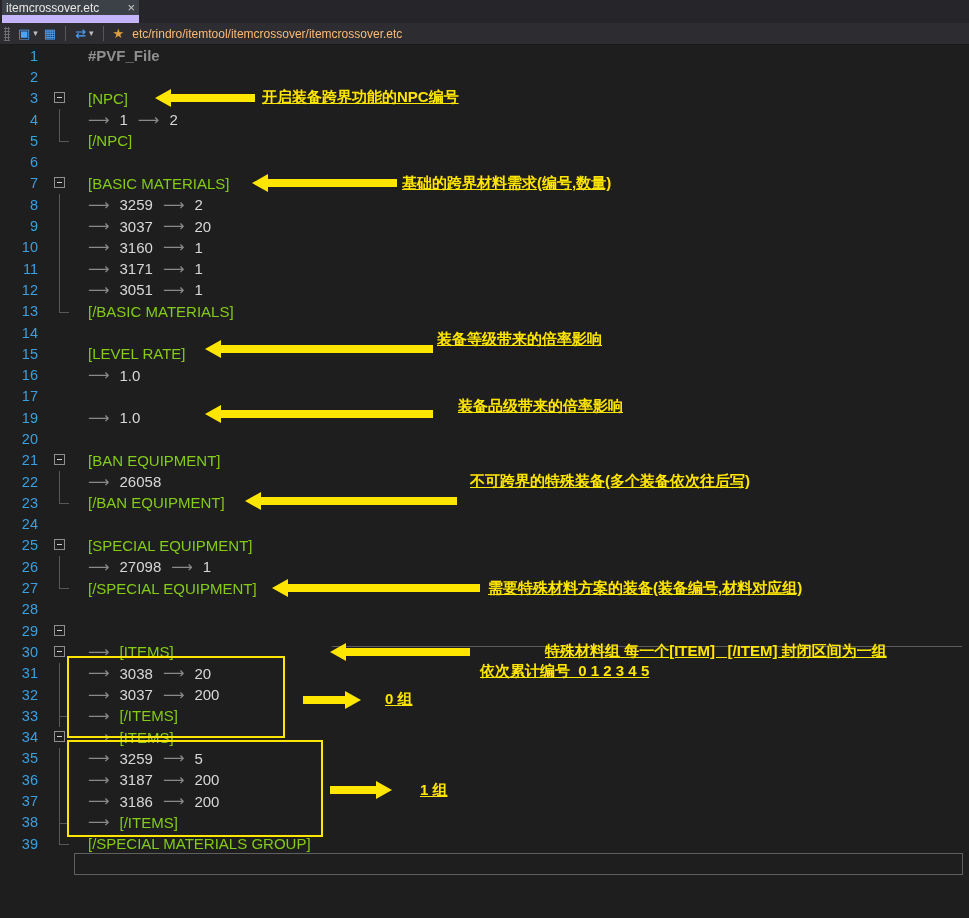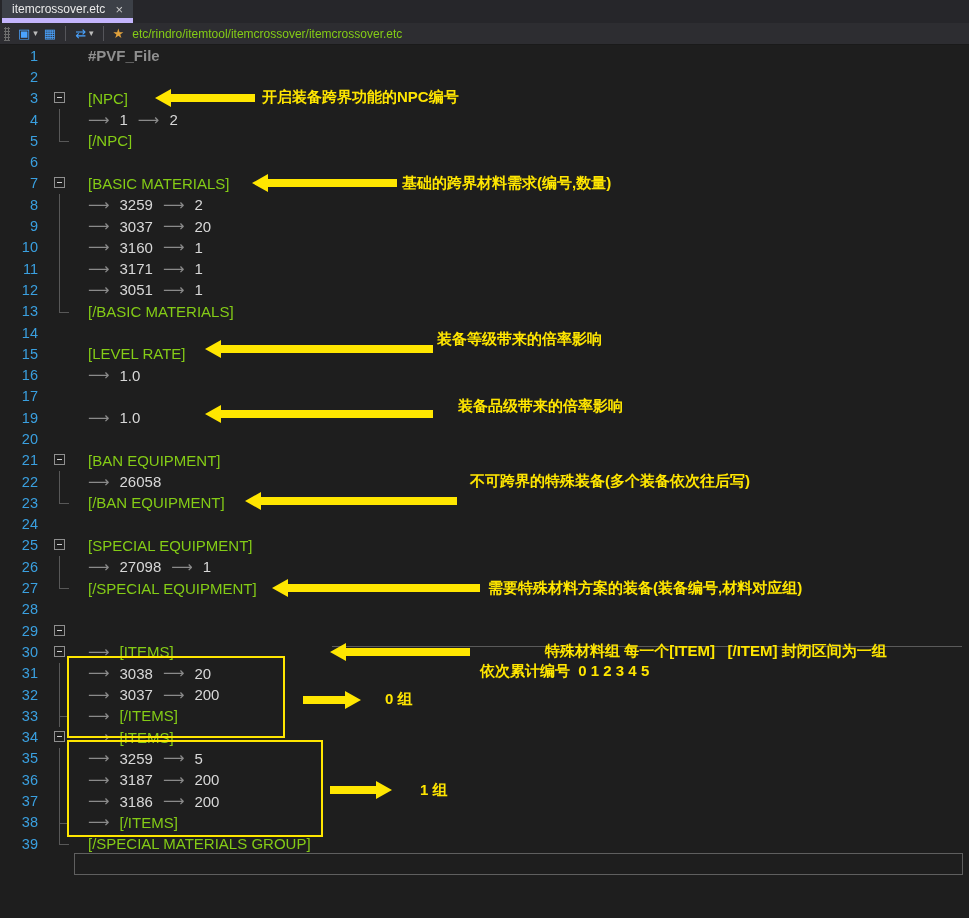--- a/index.html
+++ b/index.html
@@ -2,36 +2,36 @@
 <html><head>
 <meta charset="utf-8">
 <style>
   * { margin:0; padding:0; box-sizing:border-box; }
   html,body { width:969px; height:918px; overflow:hidden; background:#1e1e1e;
               font-family:"Liberation Sans", sans-serif; }
   .app { position:relative; width:969px; height:918px; background:#1e1e1e; }
 
   
   .tabbar { height:23px; background:#26262a; display:flex; align-items:stretch; }
-  .tab { display:flex; align-items:center; gap:10px; padding:0 10px; margin-left:2px;
-         background:#3c4047; border-bottom:5px solid #c4b5fd; color:#e9e9e9; font-size:12px; }
+  .tab { display:flex; align-items:center; gap:28px; padding:0 4px; margin-left:2px;
+         background:#3c4047; border-bottom:8px solid #c4b5fd; color:#e9e9e9; font-size:12px; }
   .tab-close { color:#c9c9c9; font-size:13px; cursor:pointer; }
 
   
   .toolbar { height:22px; background:#2d2d31; display:flex; align-items:center; gap:6px;
              padding:0 4px; font-size:12px; color:#c8c8c8; border-bottom:1px solid #1a1a1a; }
   .grip { width:6px; height:14px; margin-right:2px;
           background-image:radial-gradient(#6d6d6d 1px, transparent 1.1px);
           background-size:3px 3px; }
   .tbicon { font-size:13px; line-height:1; }
   .tbicon.blue { color:#4aa3ff; }
   .tbicon.chev { color:#bdbdbd; font-size:9px; margin-left:-3px; }
   .tbicon.orange { color:#e0a13c; }
   .tbsep { width:1px; height:15px; background:#55555a; margin:0 3px; }
-  .tbpath { color:#84cc16; font-size:12px; margin-left:2px; }
+  .tbpath { color:#fdba74; font-size:12px; margin-left:2px; }
 
   
   .editor { position:absolute; top:45px; left:0; right:0; bottom:0; background:#1e1e1e; }
   .code-line { display:flex; height:21.3px; align-items:center; }
   .gutter { width:44px; padding-right:6px; text-align:right; color:#3aa0e0;
             font-size:14.5px; flex:none; }
   .fold { width:26px; height:100%; position:relative; flex:none; }
   .fold.line::before { content:""; position:absolute; left:15px; top:0; height:100%;
                        width:1px; background:#585858; }
   .fold.corner::before { content:""; position:absolute; left:15px; top:0; height:52%;
@@ -50,21 +50,21 @@
              white-space:pre; }
   .tk-ws { color:#8a8a8a; margin-right:10px; }
   .tk-val { color:#d8d8d8; margin-right:10px; }
   .tk-tag { color:#84cc16; }
   .tk-directive { color:#8f8f8f; font-weight:bold; }
 
   
   .overlay { position:absolute; inset:0; pointer-events:none; z-index:5; }
   .arrow-poly { fill:#ffe600; }
   .ann-label { color:#ffe600; font-weight:bold; font-size:15px; white-space:pre;
-               line-height:18px; }
+               line-height:18px;text-decoration:underline; }
   .ann-box { border:2px solid #ffe600; }
   .ann-rule { height:1px; background:#5a5a5a; }
   .ann-outline { border:1px solid #5f5f5f; }
 </style>
 </head>
 <body>
 
 <div class="app">
 
   <div class="tabbar">

